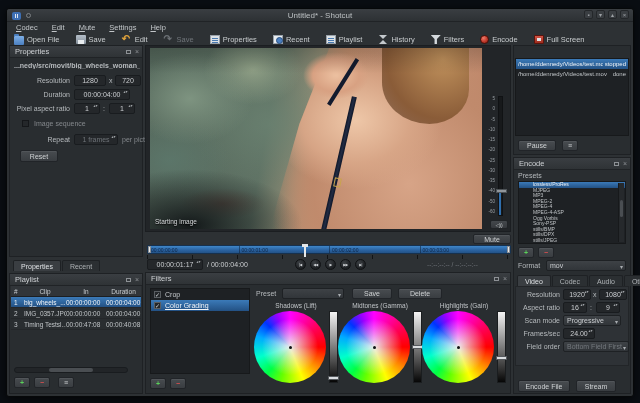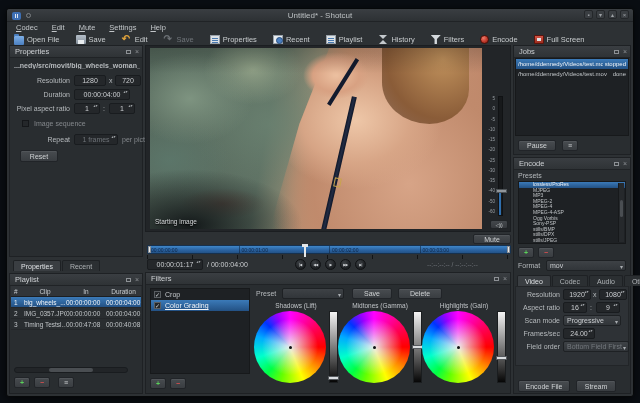--- a/index.html
+++ b/index.html
@@ -424,27 +424,20 @@
               <i class="wdot"></i>
             </div>
         <div class="vslider">
               <i class="vhandle" style="top: 63%;"></i>
             </div>
       </div>
     </div>
   </div>
 
   <div class="dock" style="left:506px;top:36px;width:118px;height:110px;">
-    <div class="dock-header">
-      <span>Jobs</span>
-      <span class="ph-icons">
-            <span class="ph-float"></span>
-            <span class="ph-close">×</span>
-          </span>
-    </div>
     <div class="list" style="left:1px;top:12px;right:1px;height:78px;">
           <div class="jrow sel">
             <span class="jpath">/home/ddennedy/Videos/test.mov</span>
             <span class="jstat">stopped</span>
           </div>
           <div class="jrow">
             <span class="jpath">/home/ddennedy/Videos/test.mov</span>
             <span class="jstat">done</span>
           </div>
         </div>

